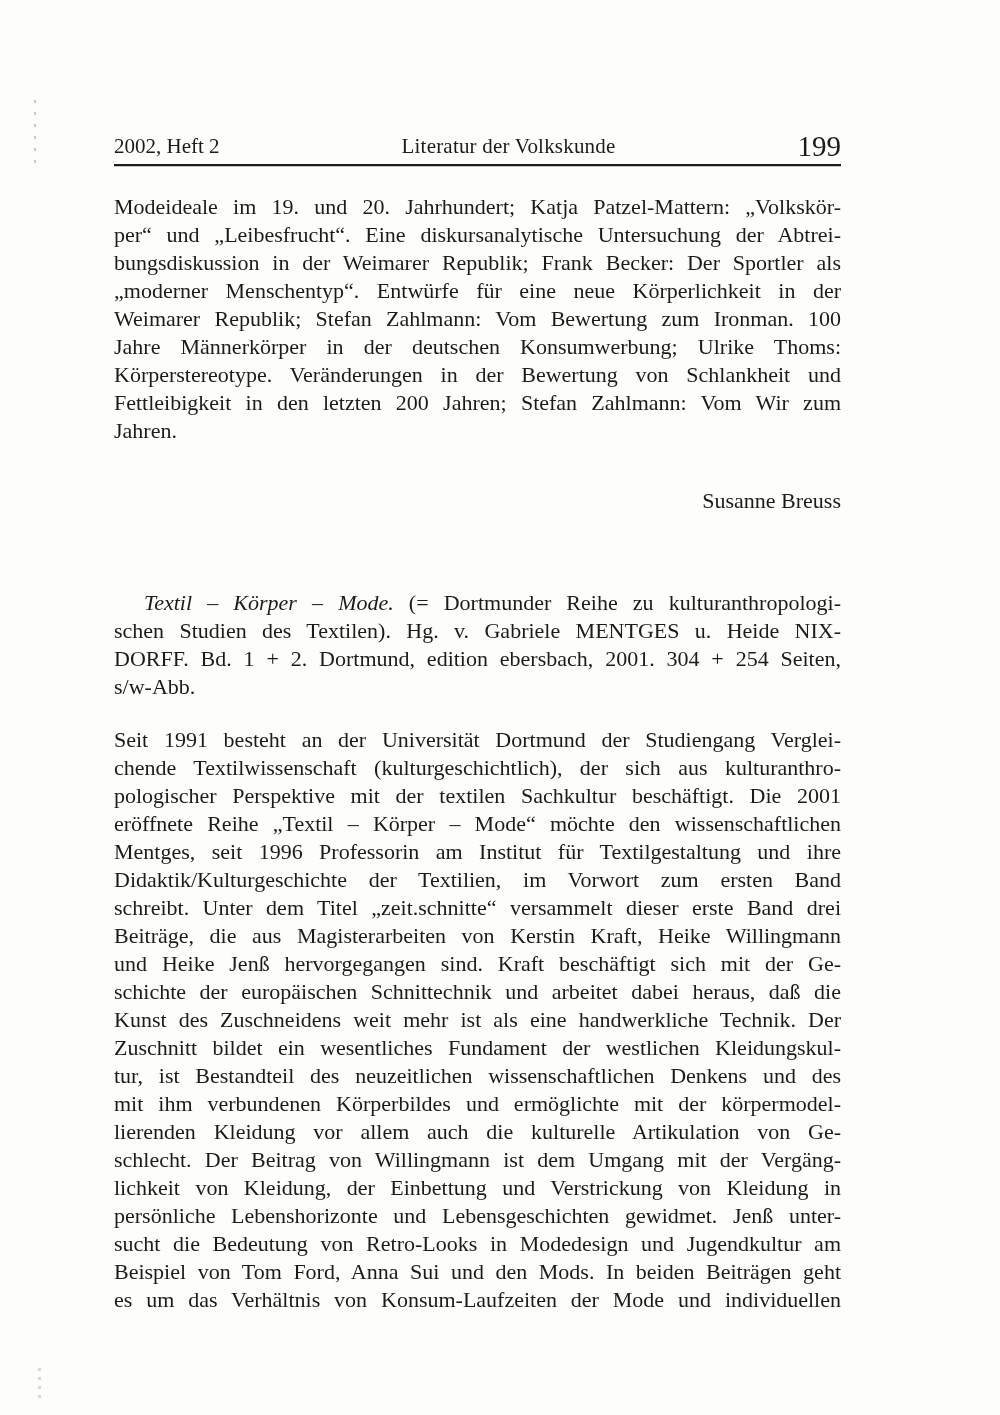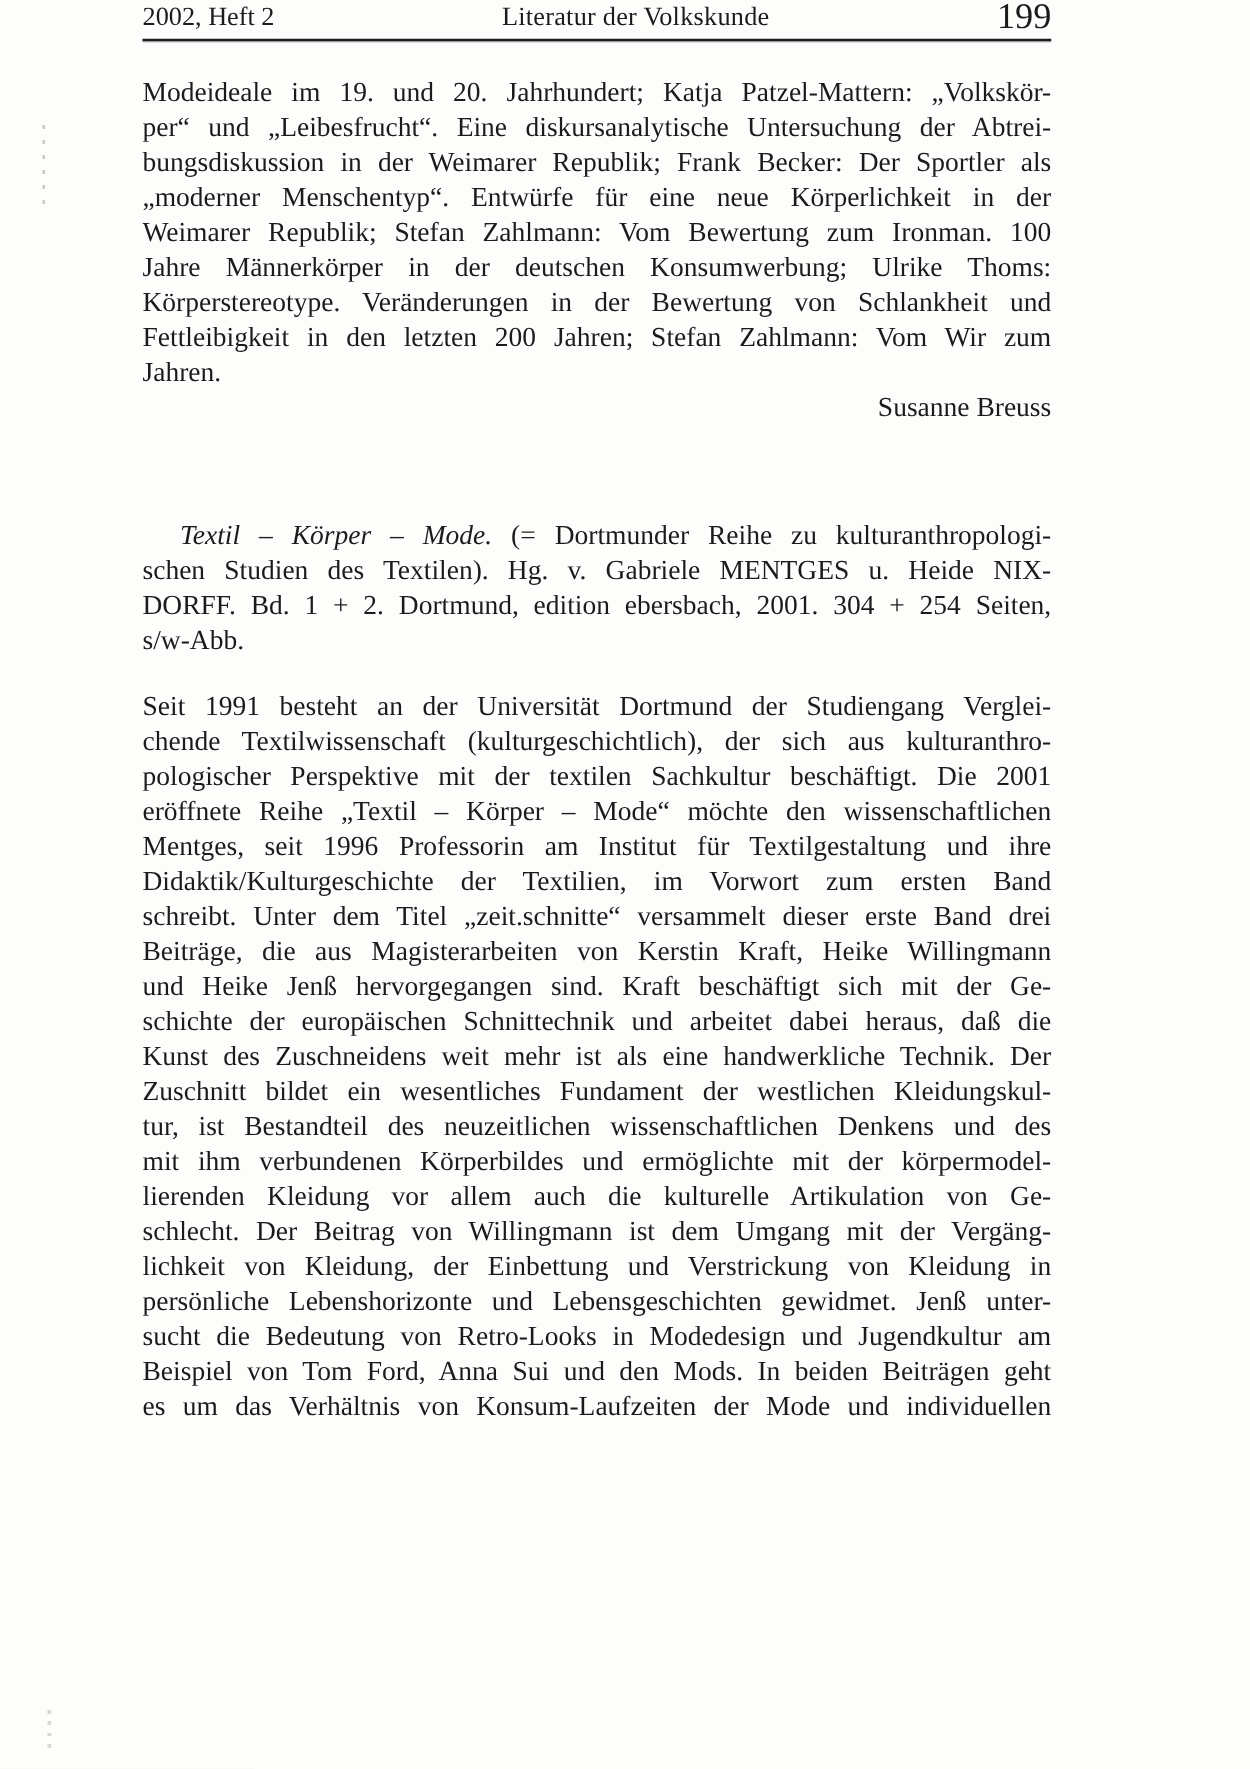--- a/index.html
+++ b/index.html
@@ -14,38 +14,39 @@
     font-family: "Liberation Serif", serif;
     overflow: hidden;
   }
   .content {
     position: absolute;
     left: 114px;
     top: 0;
     width: 727px;
   }
   .header {
+    padding-top: 133px;
     display: flex;
     justify-content: space-between;
     align-items: center;
     line-height: 26px;
     font-size: 21px;
   }
   .header .journal { letter-spacing: 0.2px; }
   .header .pageno { font-size: 29px; }
   .rule {
     margin-top: 5px;
     height: 2px;
     background: #1d1d1d;
     box-shadow: 0 1px 0 rgba(30,30,30,0.25);
   }
   .para { font-size: 22px; line-height: 28px; }
   .jline { text-align: justify; text-align-last: justify; white-space: normal; }
   .lline { text-align: left; }
-  .rline { text-align: right; }
+  .rline { text-align: right; margin-top: 42px; }
   .indent { text-indent: 30px; }
   .italic { font-style: italic; }
   .para1 { margin-top: 27px; }
   .signature { font-size: 22px; line-height: 28px; }
   .citation { margin-top: 74px; }
   .bodypara { margin-top: 25px; }
   .artifact { position: absolute; }
   .artifact-top {
     left: 34px; top: 100px; width: 2px; height: 66px;
     background: repeating-linear-gradient(to bottom, #c9c9c7 0 3px, transparent 3px 12px);

